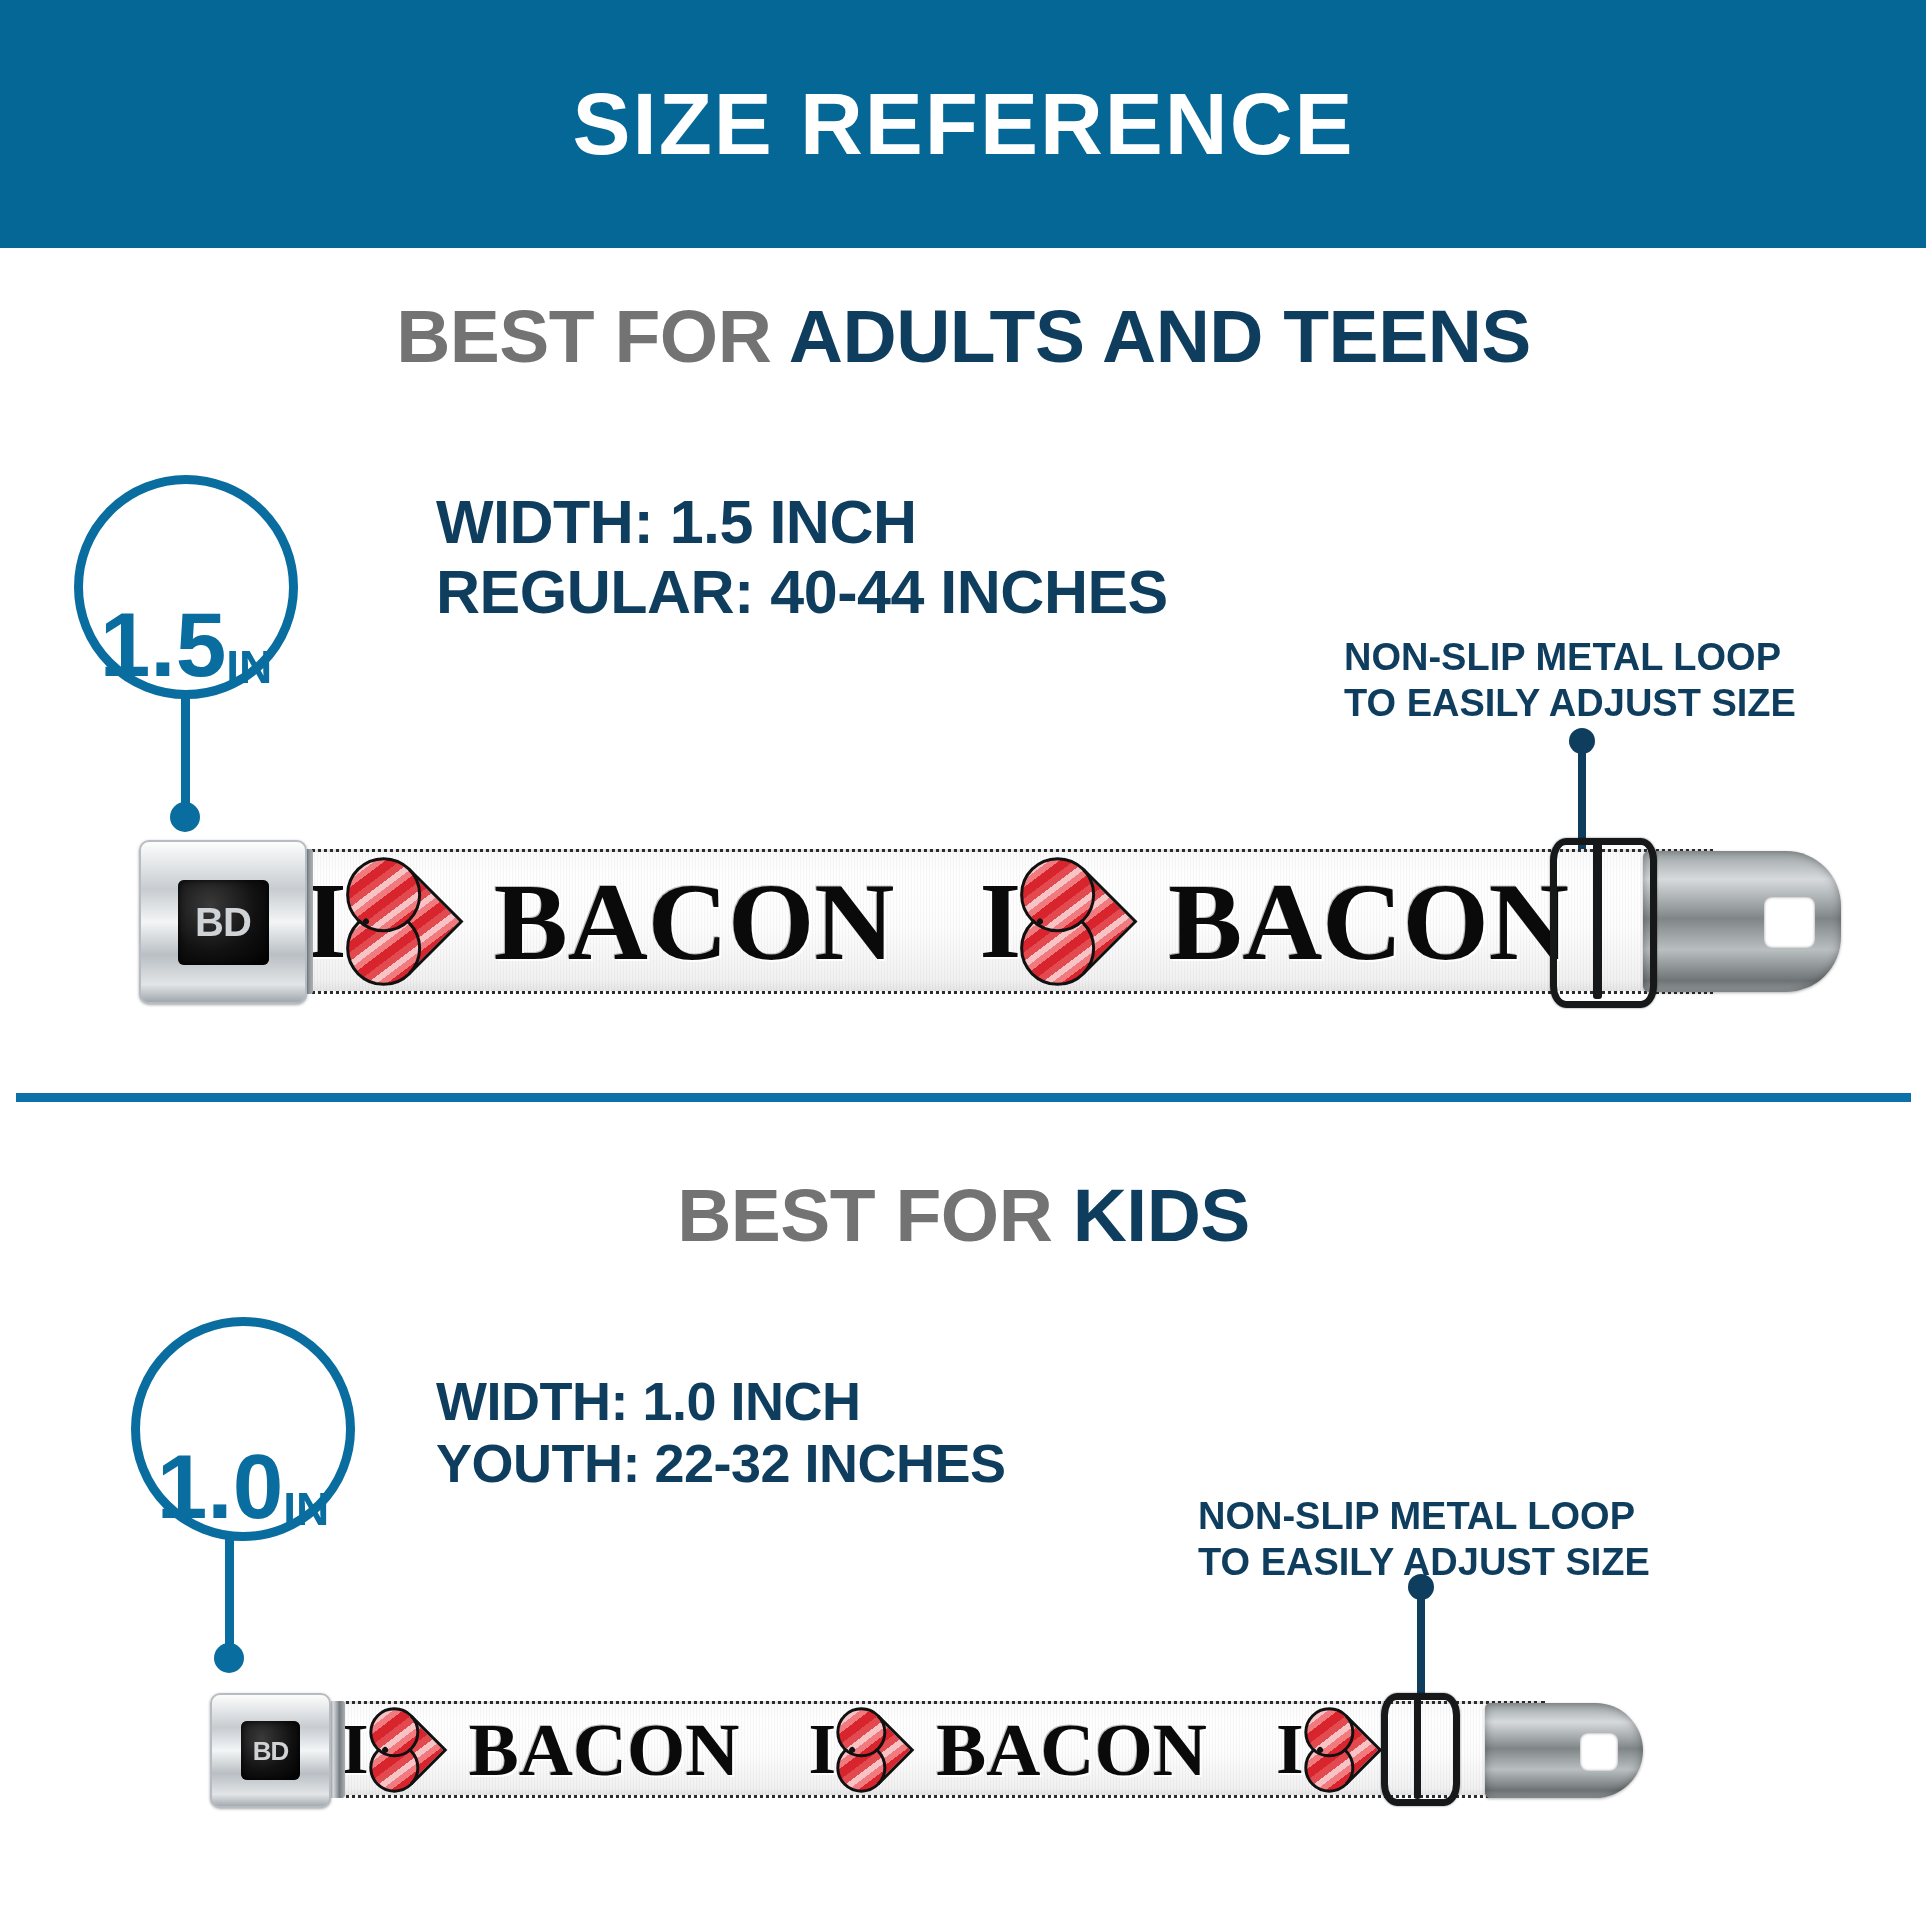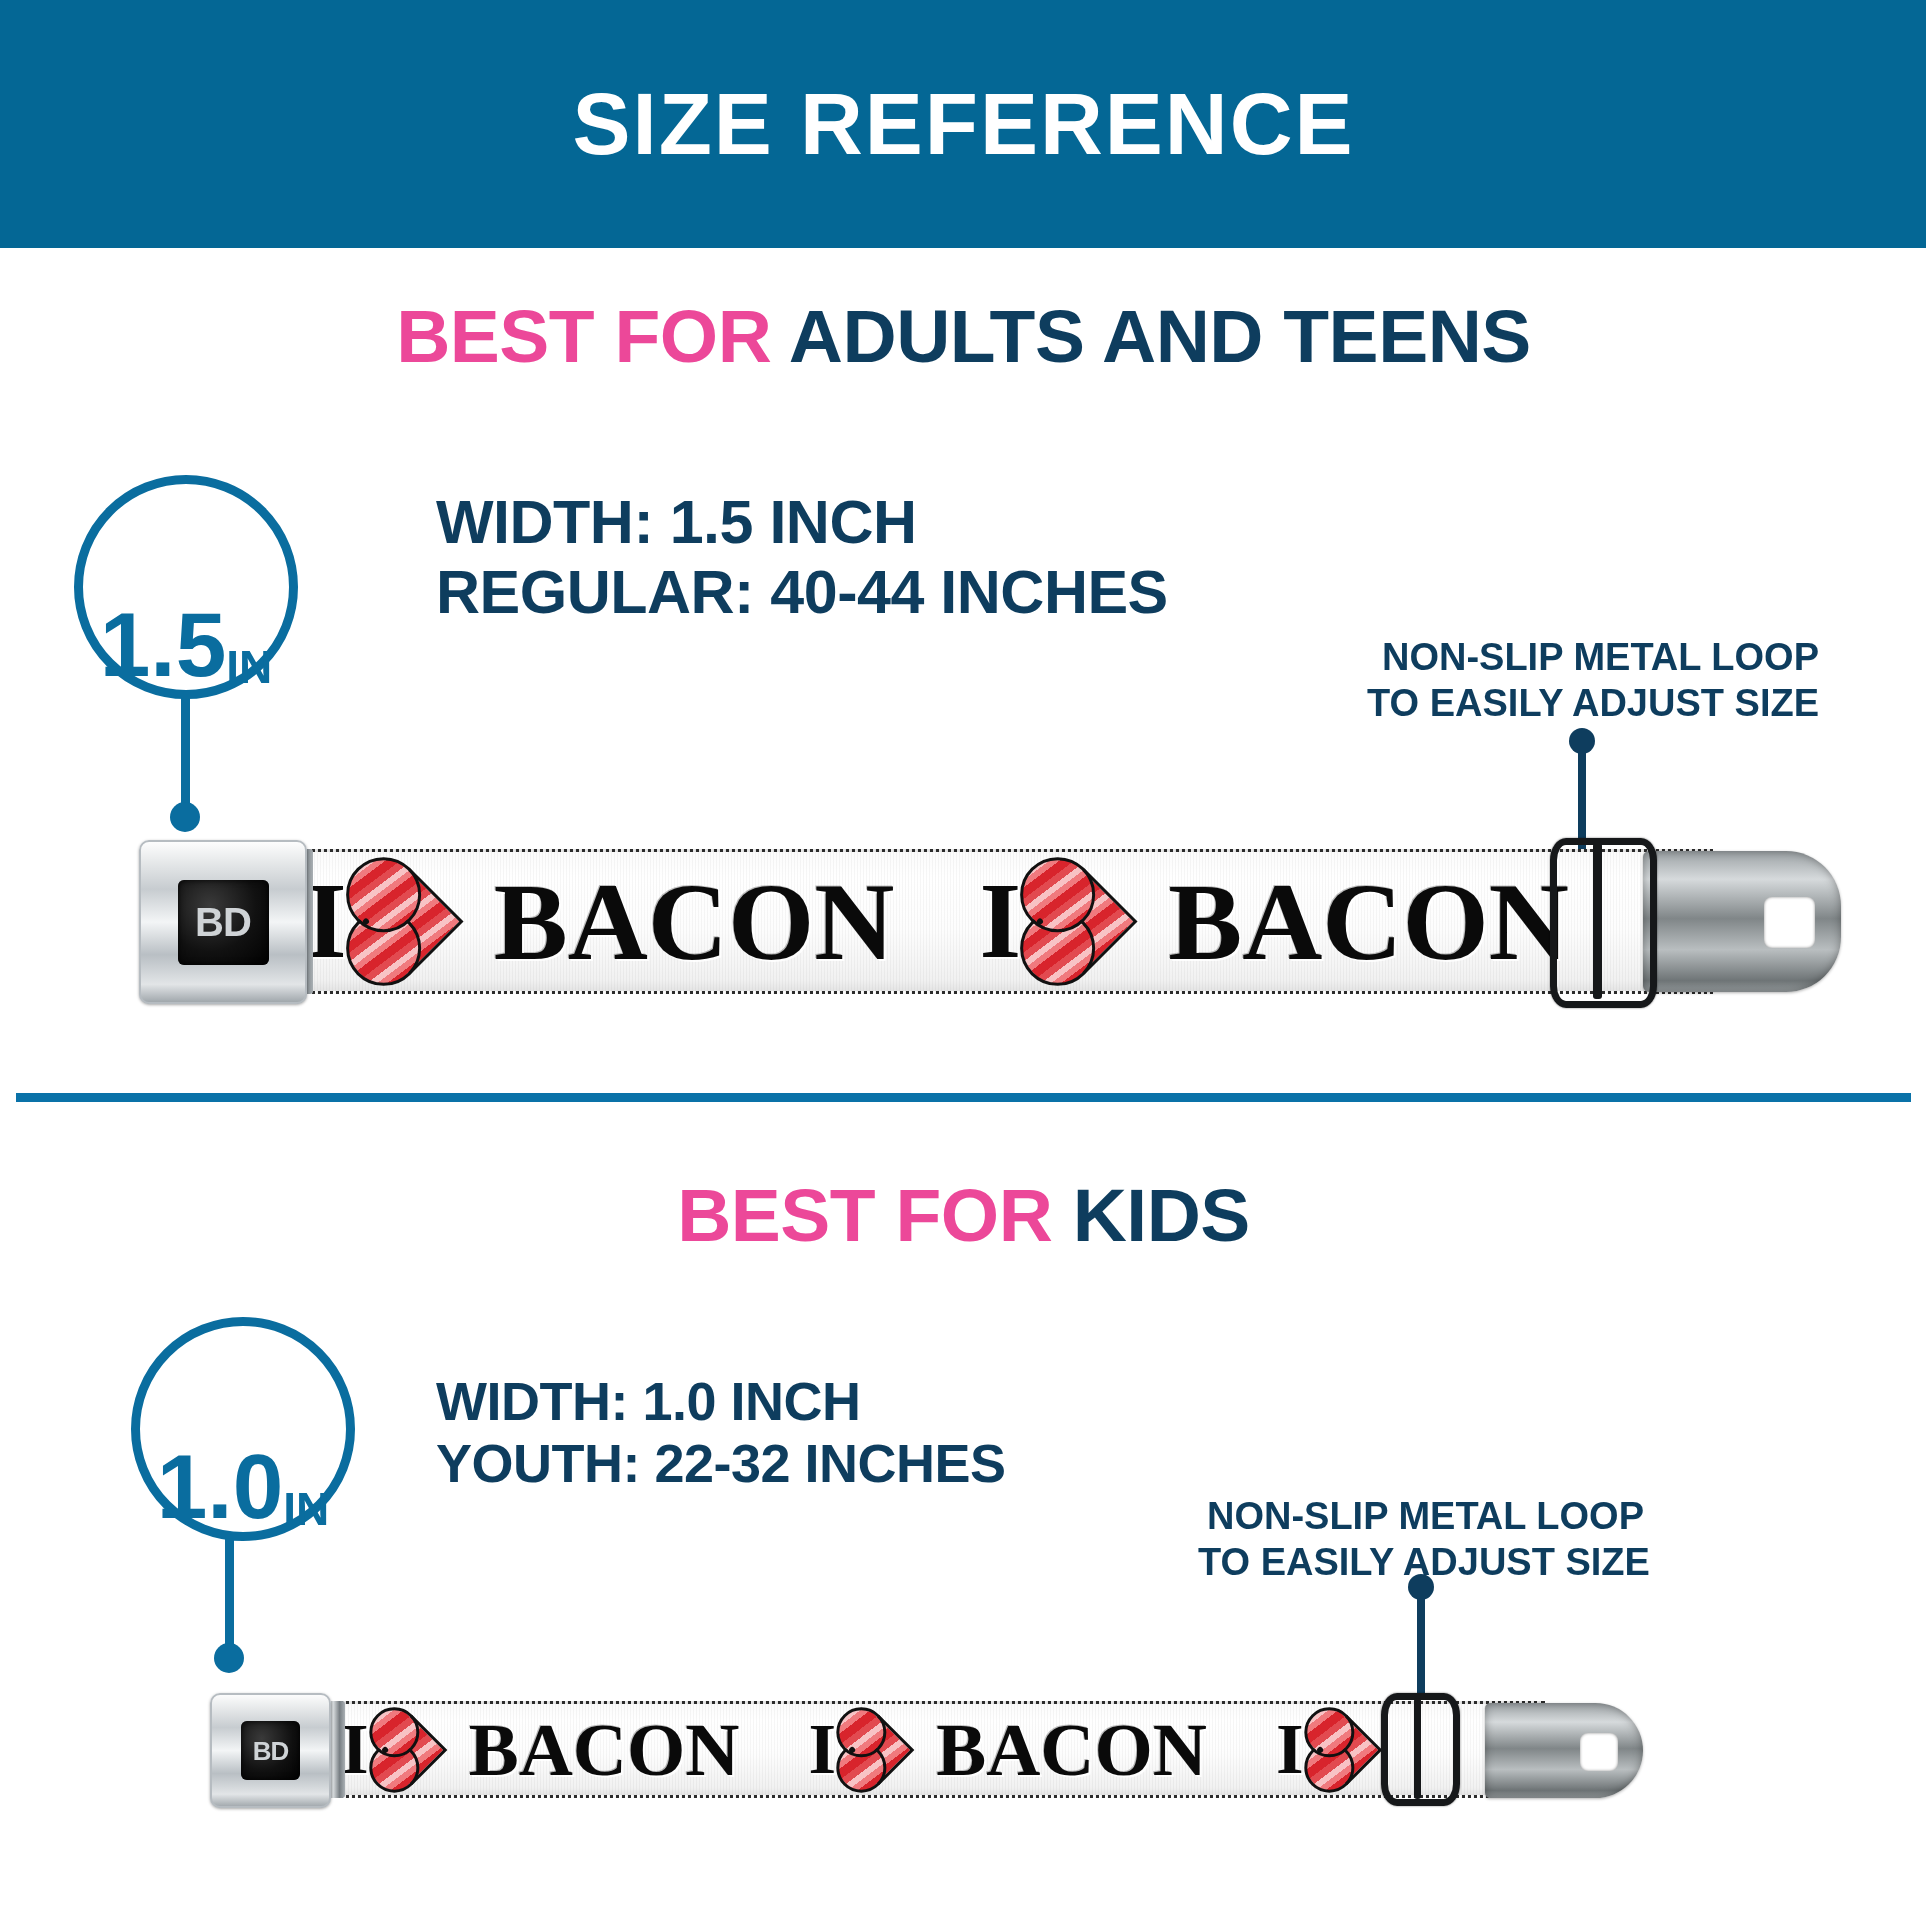--- a/index.html
+++ b/index.html
@@ -43,21 +43,21 @@
   
   .section-heading {
     position: absolute;
     width: 1927px;
     text-align: center;
     font-size: 75px;
     font-weight: bold;
     letter-spacing: -0.5px;
     white-space: nowrap;
   }
-  .heading-light { color: #ec4899; }
+  .heading-light { color: #737373; }
   .heading-dark  { color: #0e3d5e; }
 
   #heading-adults { top: 293px; left: 0; }
   #heading-kids   { top: 1172px; left: 0; }
 
   
   .divider {
     position: absolute;
     left: 16px;
     top: 1093px;
@@ -137,21 +137,21 @@
     left: 436px; top: 1370px;
     font-size: 54px;
     line-height: 1.15;
   }
 
   
   .callout {
     position: absolute;
     color: #0e3d5e;
     font-weight: bold;
-    text-align: right;
+    text-align: left;
     font-size: 38px;
     line-height: 1.22;
     letter-spacing: 0px;
     white-space: nowrap;
   }
   .callout-line {
     position: absolute;
     background: #0e3d5e;
     width: 8px;
   }

